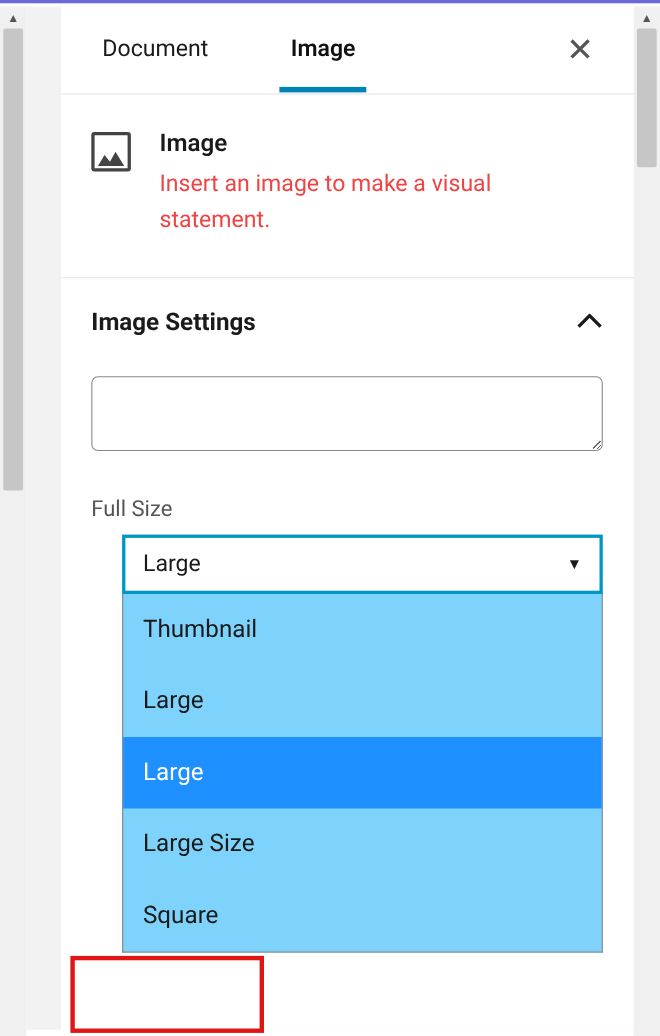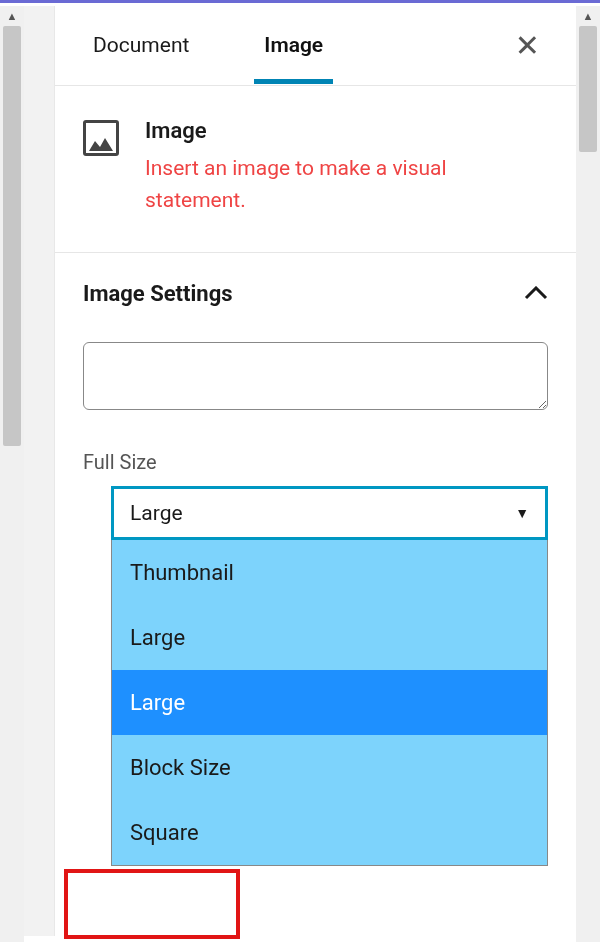--- a/index.html
+++ b/index.html
@@ -270,21 +270,21 @@
         <label class="field-label">Full Size</label>
         <div class="image-size-select">
           <div class="select-box">
             <span>Large</span>
             <span class="select-caret">▼</span>
           </div>
           <div class="dropdown-list">
             <div class="dropdown-option">Thumbnail</div>
             <div class="dropdown-option">Large</div>
             <div class="dropdown-option selected">Large</div>
-            <div class="dropdown-option">Block Size</div>
+            <div class="dropdown-option">Large Size</div>
             <div class="dropdown-option">Square</div>
           </div>
         </div>
       </div>
 
     </div>
   </div>
 
   <div class="red-highlight"></div>
 </div>

